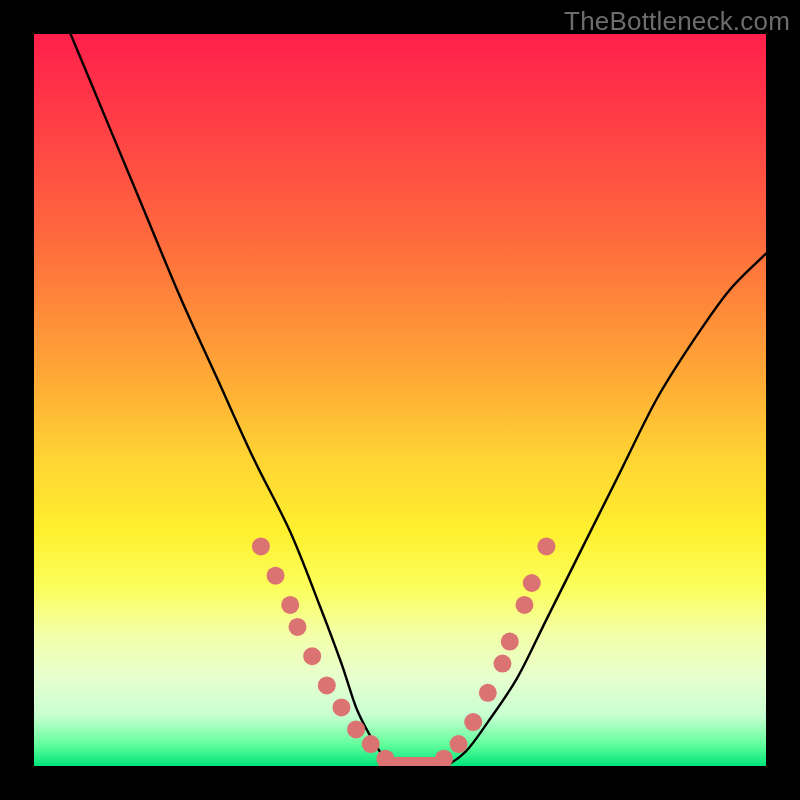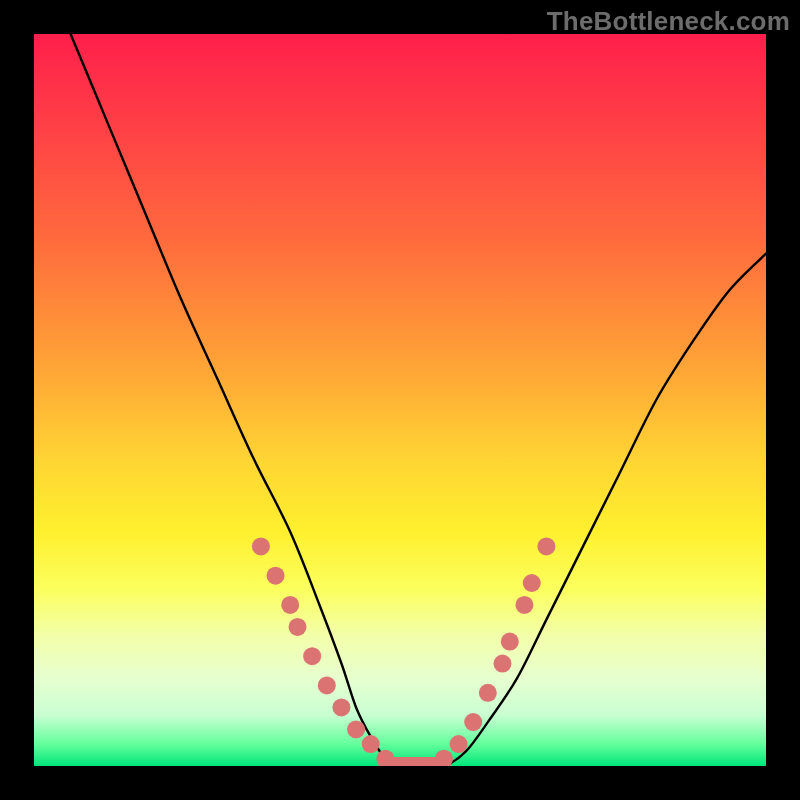--- a/index.html
+++ b/index.html
@@ -41,21 +41,21 @@
       #64ff9d 97%,
       #00e57a 100%
     );
   }
   .watermark {
     position: absolute;
     top: 6px;
     right: 10px;
     color: #6c6c6c;
     font-size: 26px;
-    font-weight: 700;
+    font-weight: 400;
     letter-spacing: 0.2px;
   }
   svg.curve {
     position: absolute;
     left: 0;
     top: 0;
     width: 732px;
     height: 732px;
     pointer-events: none;
   }

